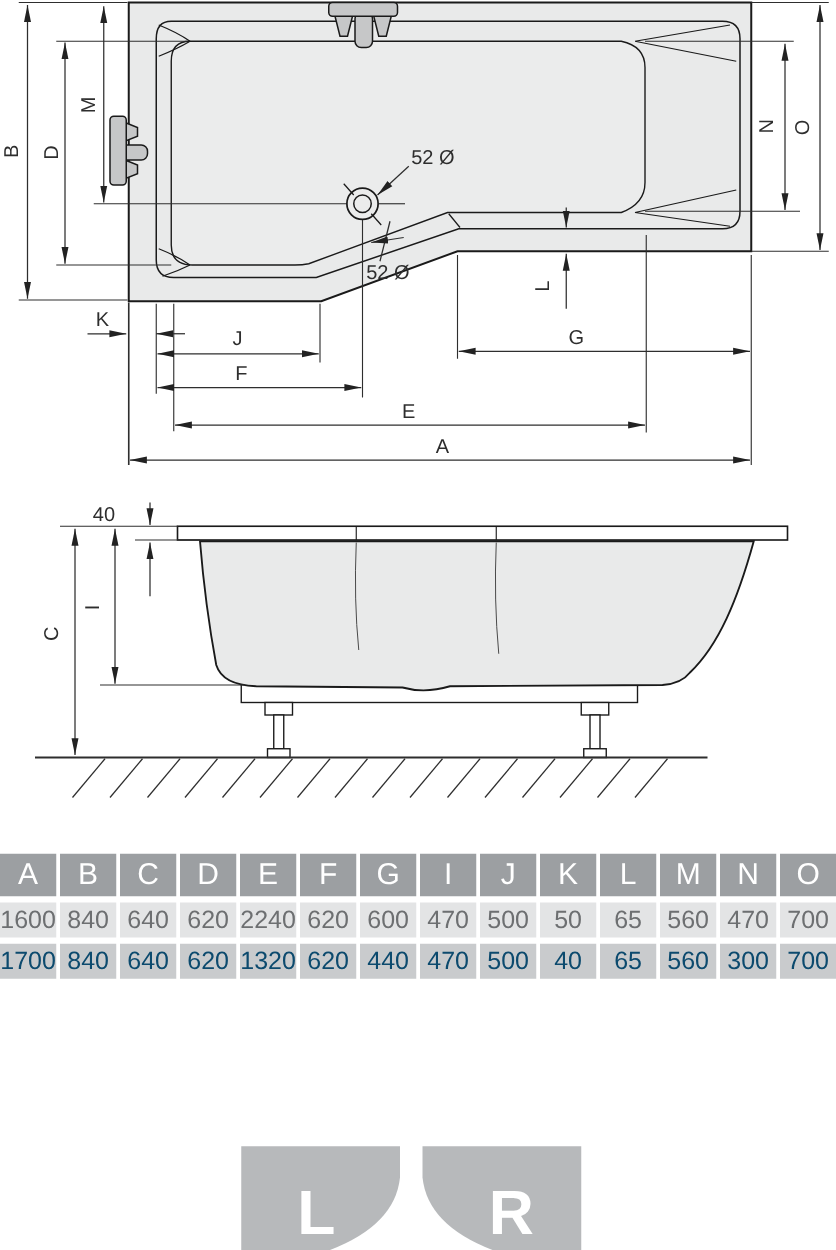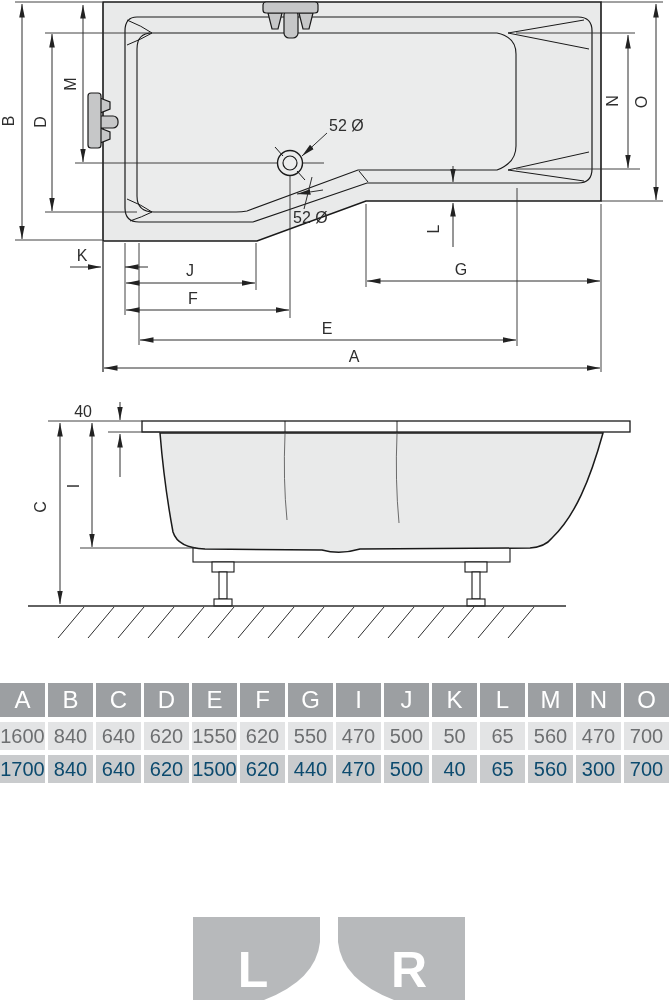--- a/index.html
+++ b/index.html
@@ -208,35 +208,35 @@
       <div class="cell h">J</div>
       <div class="cell h">K</div>
       <div class="cell h">L</div>
       <div class="cell h">M</div>
       <div class="cell h">N</div>
       <div class="cell h">O</div>
       <div class="cell r1">1600</div>
       <div class="cell r1">840</div>
       <div class="cell r1">640</div>
       <div class="cell r1">620</div>
-      <div class="cell r1">1550</div>
+      <div class="cell r1">2240</div>
       <div class="cell r1">620</div>
-      <div class="cell r1">550</div>
+      <div class="cell r1">600</div>
       <div class="cell r1">470</div>
       <div class="cell r1">500</div>
       <div class="cell r1">50</div>
       <div class="cell r1">65</div>
       <div class="cell r1">560</div>
       <div class="cell r1">470</div>
       <div class="cell r1">700</div>
       <div class="cell r2">1700</div>
       <div class="cell r2">840</div>
       <div class="cell r2">640</div>
       <div class="cell r2">620</div>
-      <div class="cell r2">1500</div>
+      <div class="cell r2">1320</div>
       <div class="cell r2">620</div>
       <div class="cell r2">440</div>
       <div class="cell r2">470</div>
       <div class="cell r2">500</div>
       <div class="cell r2">40</div>
       <div class="cell r2">65</div>
       <div class="cell r2">560</div>
       <div class="cell r2">300</div>
       <div class="cell r2">700</div>
     </div>

